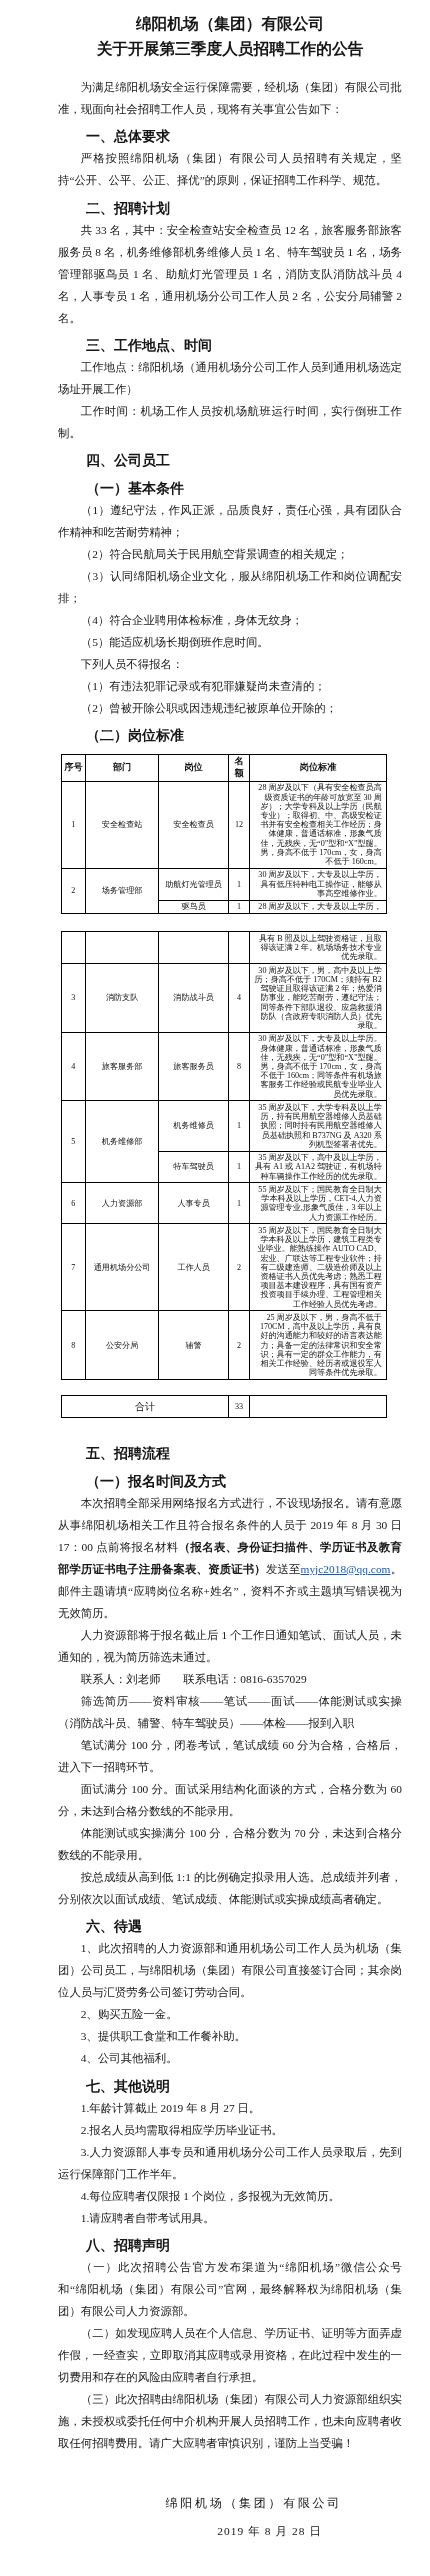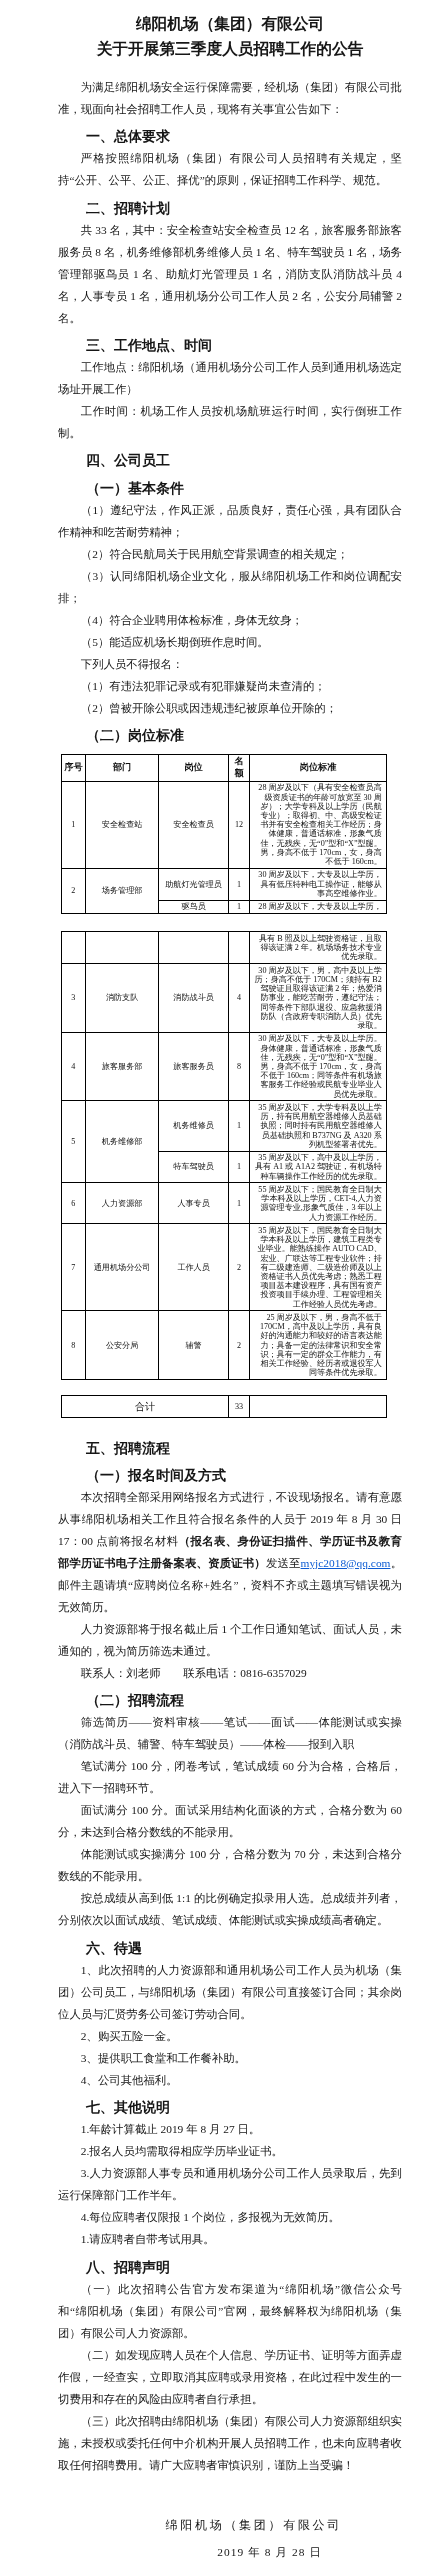--- a/index.html
+++ b/index.html
@@ -19,21 +19,21 @@
   .body {
     font-size:11.4px; line-height:22px; text-indent:2em; margin:0;
     text-align:justify;
   }
   .gap-top { margin-top:14px; }
   .h {
     font-family:"Liberation Sans","DejaVu Sans",sans-serif;
     font-weight:bold; font-size:14px; line-height:22px; text-indent:2em;
     margin:5.4px 0 0 0;
   }
-  .h.big-gap { margin-top:19px; }
+  .h.big-gap { margin-top:25px;font-family:Liberation Serif, serif; }
   .bold-inline { font-weight:bold; }
   a.link, .link { color:#0b5bd3; text-decoration:underline; cursor:pointer; }
   table.jobs {
     border-collapse:collapse; table-layout:fixed; width:326px;
     margin-left:2.7px; font-size:8.1px; color:#111;
   }
   table.jobs.part1 { margin-top:7.6px; }
   table.jobs.part2 { margin-top:17.4px; }
   table.jobs.totalrow { margin-top:15px; }
   table.jobs th {
@@ -204,21 +204,20 @@
     </tr>
   </tbody>
     </table>
 
   <p class="h big-gap">五、招聘流程</p>
   <p class="h">（一）报名时间及方式</p>
   <p class="body"><span>本次招聘全部采用网络报名方式进行，不设现场报名。请有意愿从事绵阳机场相关工作且符合报名条件的人员于 2019 年 8 月 30 日 17：00 点前将报名材料</span><span class="bold-inline">（报名表、身份证扫描件、学历证书及教育部学历证书电子注册备案表、资质证书）</span><span>发送至</span><a class="link">myjc2018@qq.com</a><span>。邮件主题请填“应聘岗位名称+姓名”，资料不齐或主题填写错误视为无效简历。</span></p>
   <p class="body">人力资源部将于报名截止后 1 个工作日通知笔试、面试人员，未通知的，视为简历筛选未通过。</p>
   <p class="body">联系人：刘老师　　联系电话：0816-6357029</p>
 
-  <p class="h">（二）招聘流程</p>
   <p class="body">筛选简历——资料审核——笔试——面试——体能测试或实操（消防战斗员、辅警、特车驾驶员）——体检——报到入职</p>
   <p class="body">笔试满分 100 分，闭卷考试，笔试成绩 60 分为合格，合格后，进入下一招聘环节。</p>
   <p class="body">面试满分 100 分。面试采用结构化面谈的方式，合格分数为 60 分，未达到合格分数线的不能录用。</p>
   <p class="body">体能测试或实操满分 100 分，合格分数为 70 分，未达到合格分数线的不能录用。</p>
   <p class="body">按总成绩从高到低 1:1 的比例确定拟录用人选。总成绩并列者，分别依次以面试成绩、笔试成绩、体能测试或实操成绩高者确定。</p>
 
   <p class="h">六、待遇</p>
   <p class="body">1、此次招聘的人力资源部和通用机场公司工作人员为机场（集团）公司员工，与绵阳机场（集团）有限公司直接签订合同；其余岗位人员与汇贤劳务公司签订劳动合同。</p>
   <p class="body">2、购买五险一金。</p>
   <p class="body">3、提供职工食堂和工作餐补助。</p>

